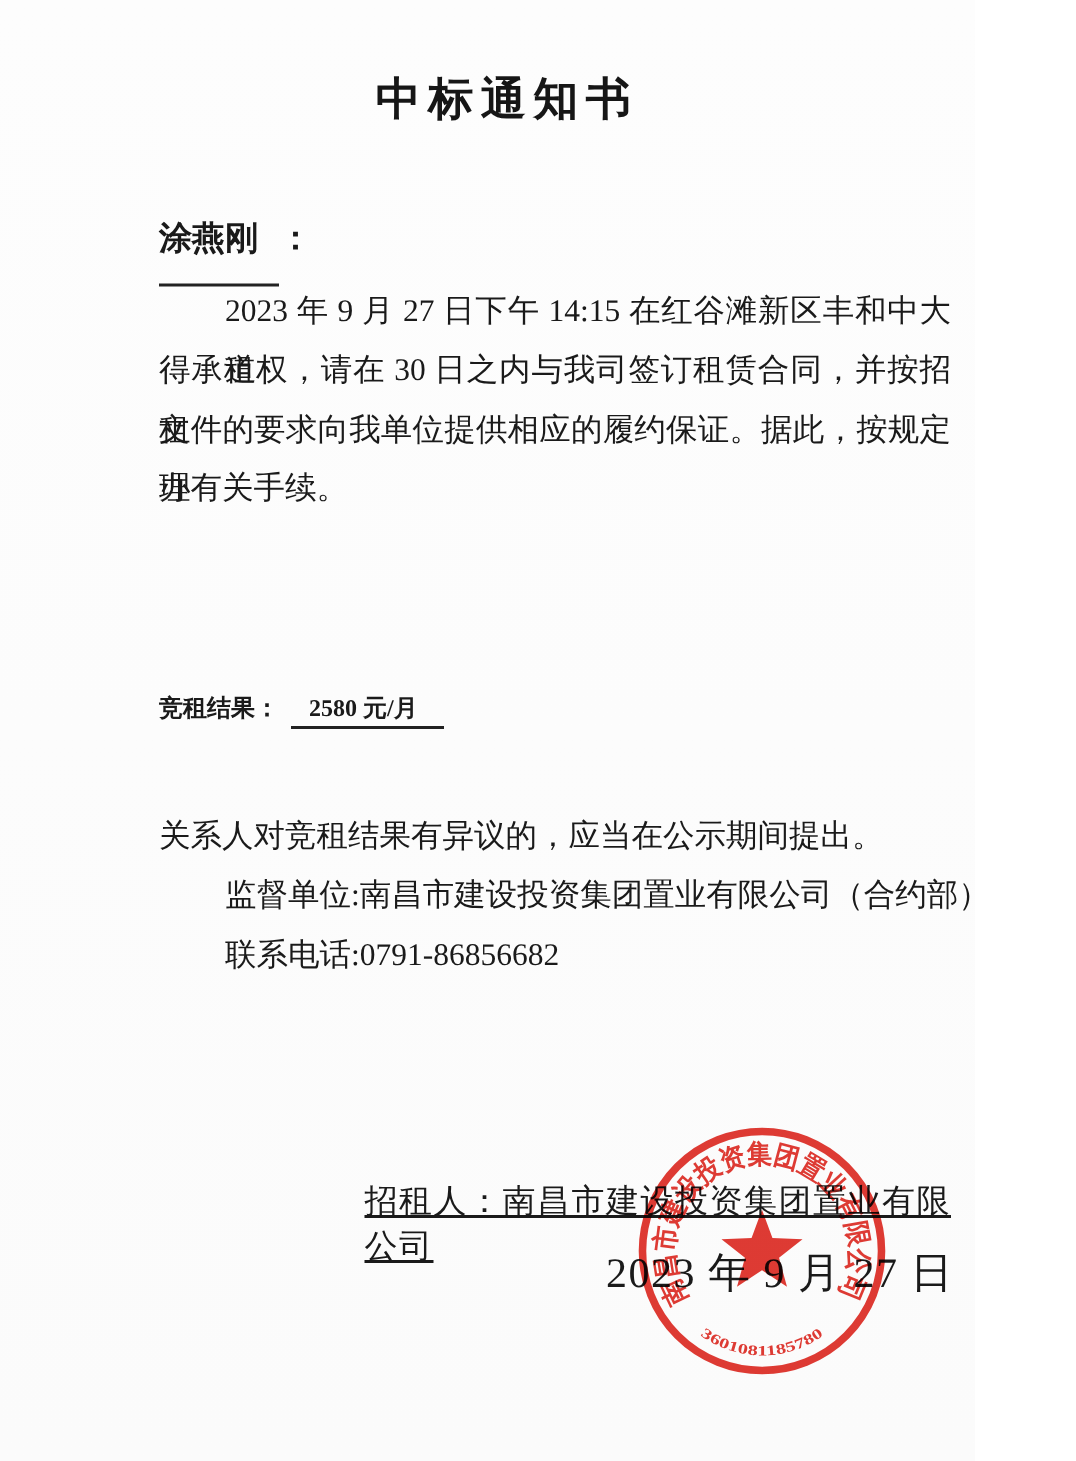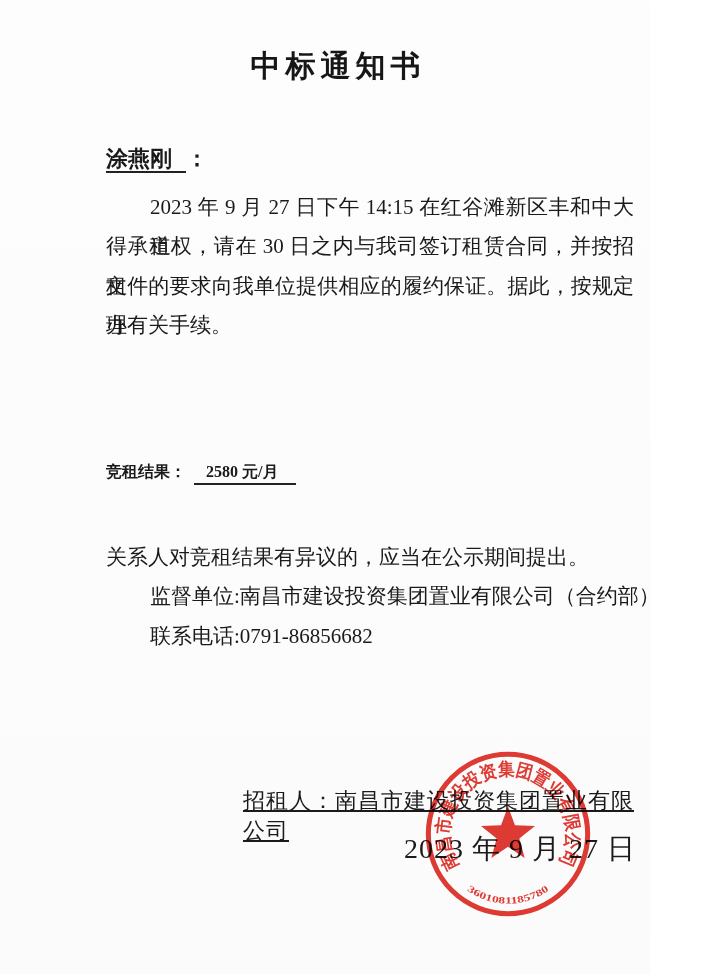--- a/index.html
+++ b/index.html
@@ -32,21 +32,21 @@
   .salutation {
     position: absolute;
     top: 144px;
     left: 106px;
     font-size: 22px;
     font-weight: 700;
   }
   .u-name {
     border-bottom: 2px solid #222;
     padding-right: 14px;
-    padding-bottom: 0;
+    padding-bottom: 18px;
   }
   .para {
     position: absolute;
     left: 106px;
     width: 528px;
     font-size: 21px;
   }
   .p1 { top: 188px; }
   .p2 { top: 538px; }
   .line {

